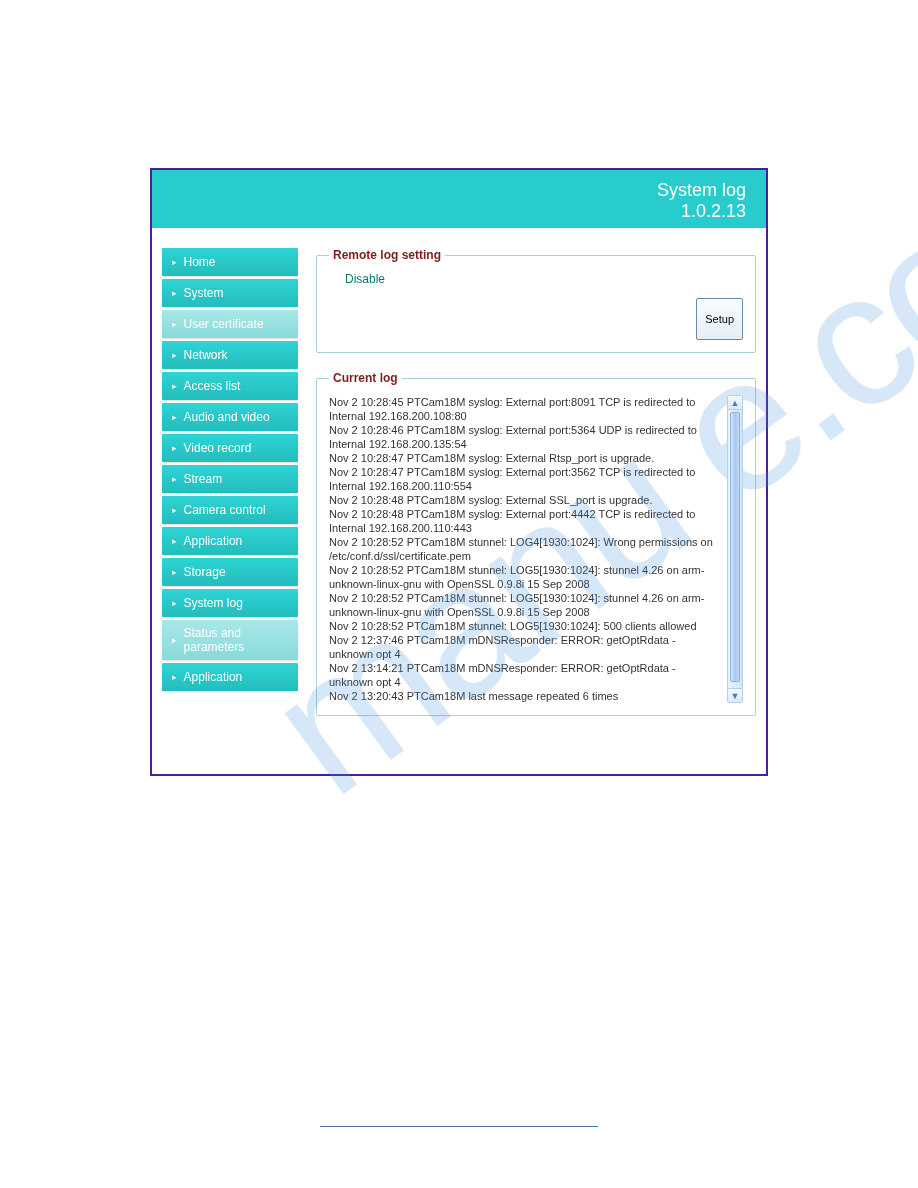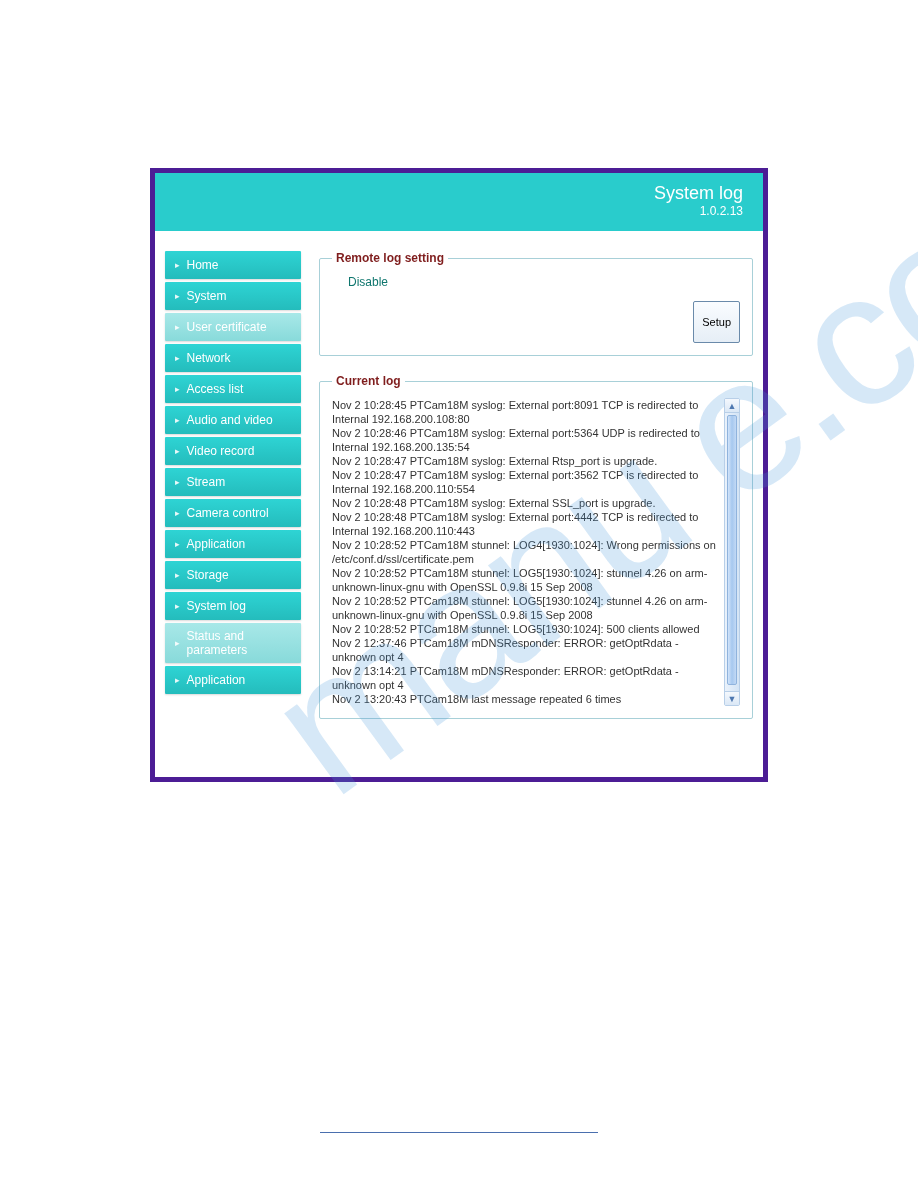--- a/index.html
+++ b/index.html
@@ -1,30 +1,30 @@
 <!DOCTYPE html>
 <html><head>
 <meta charset="utf-8">
 <style>
   * { box-sizing: border-box; margin: 0; padding: 0; }
   body { font-family: Arial, sans-serif; background: #fff; width: 918px; }
   .outer-frame {
-    border: 5px solid #4c1d95;
+    border: 2px solid #4c1d95;
     margin: 168px 150px 350px 150px;
     background: #fff;
   }
   .header-band {
     background: #29cccc;
     height: 58px;
     padding: 10px 20px 0 0;
     text-align: right;
     color: #fff;
   }
   .header-title { font-size: 18px; font-weight: normal; }
-  .header-version { font-size: 12px; }
+  .header-version { font-size: 18px; }
   .main-area {
     display: flex;
     padding: 20px 10px 40px 10px;
     gap: 18px;
   }
   .sidebar { width: 136px; flex-shrink: 0; }
   .nav-item {
     display: flex;
     align-items: center;
     min-height: 28px;

